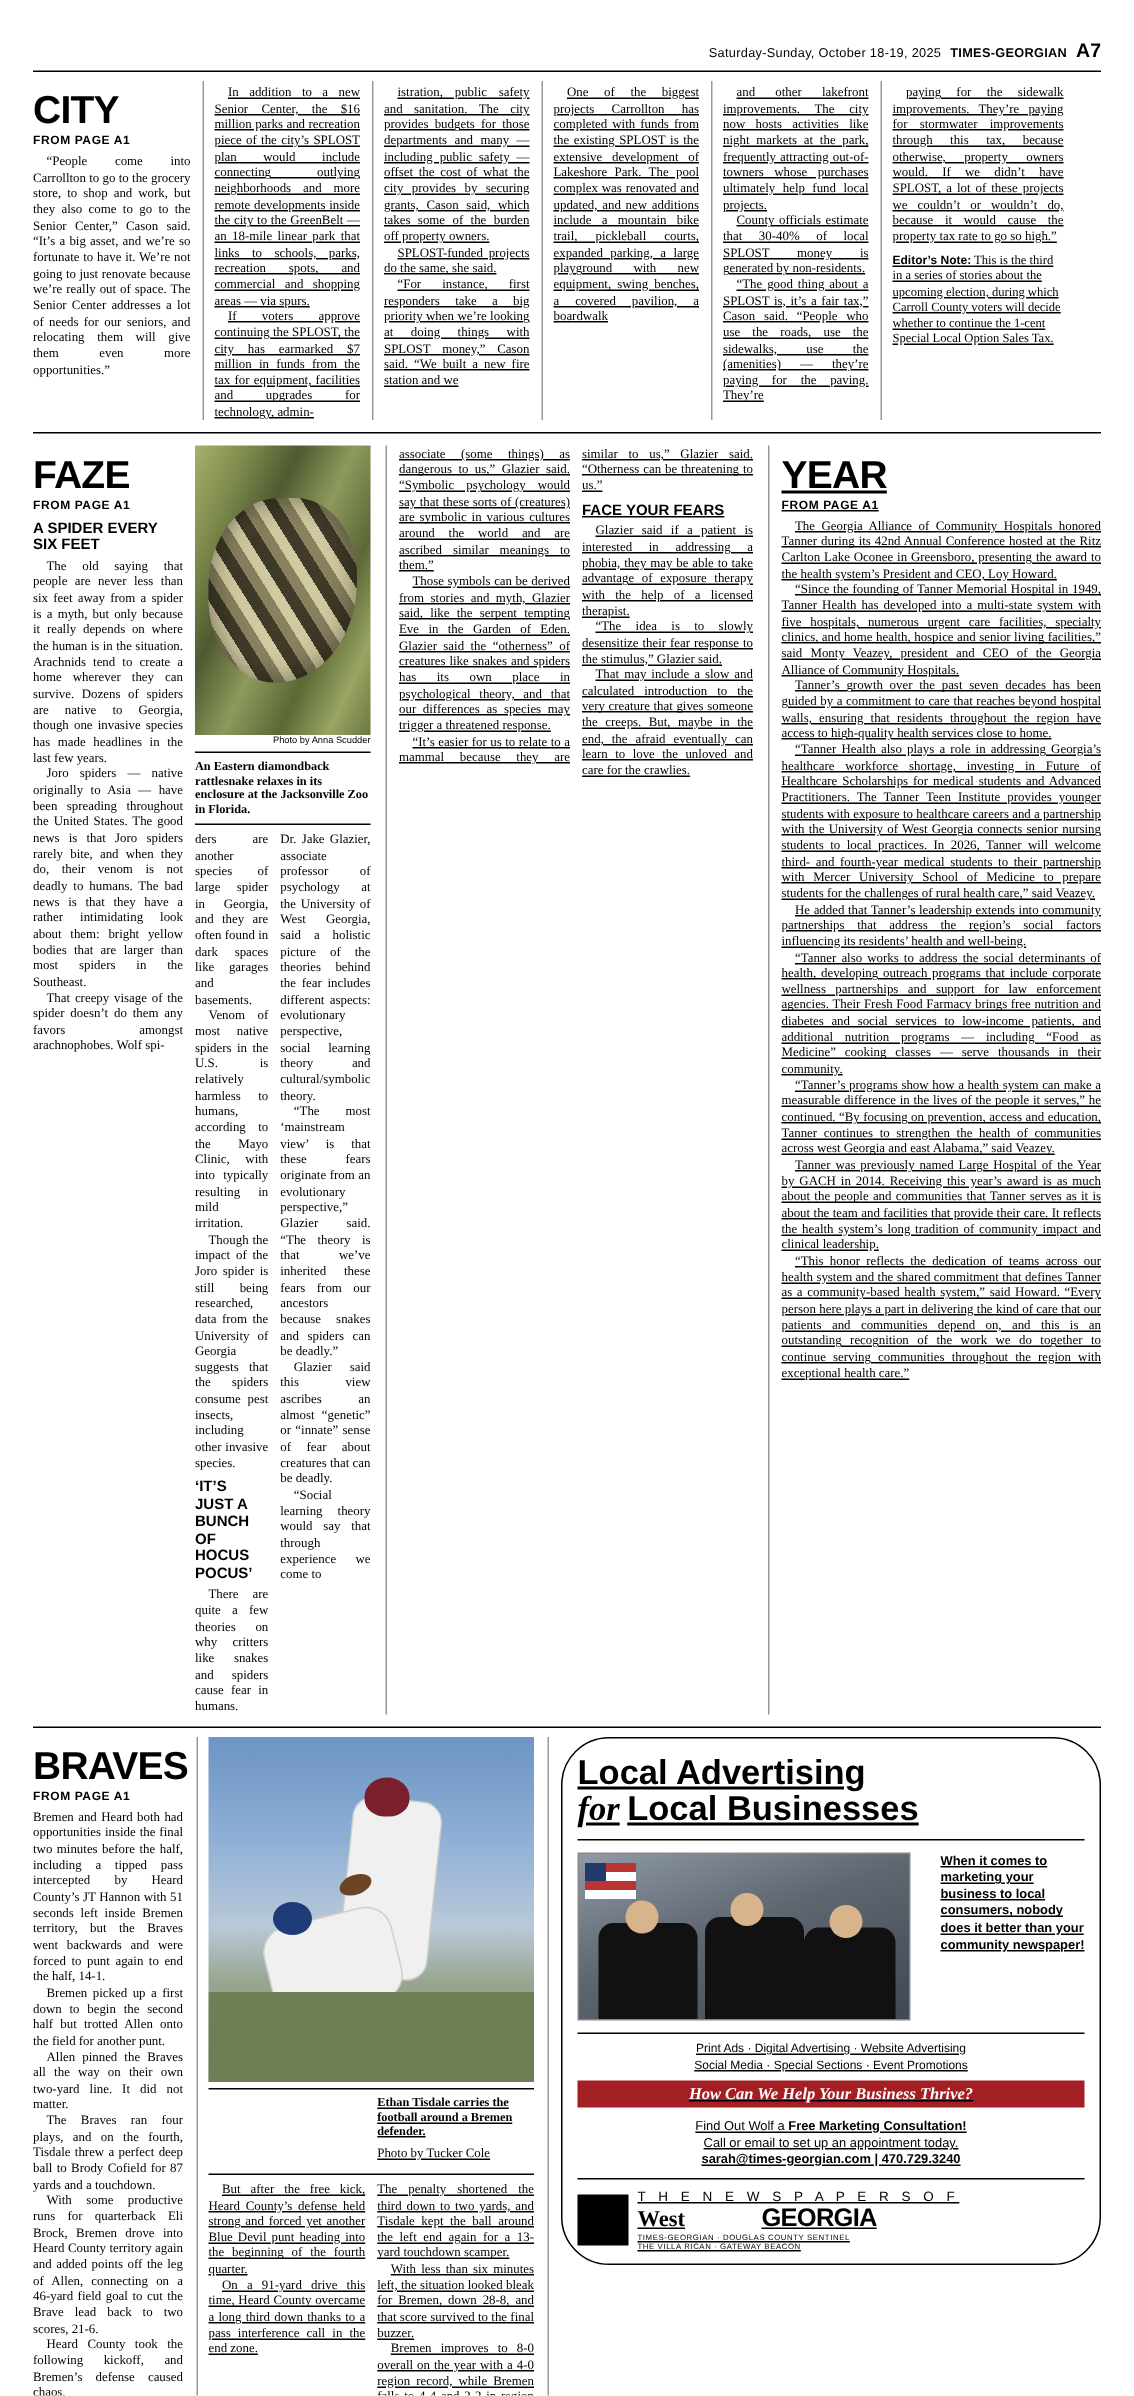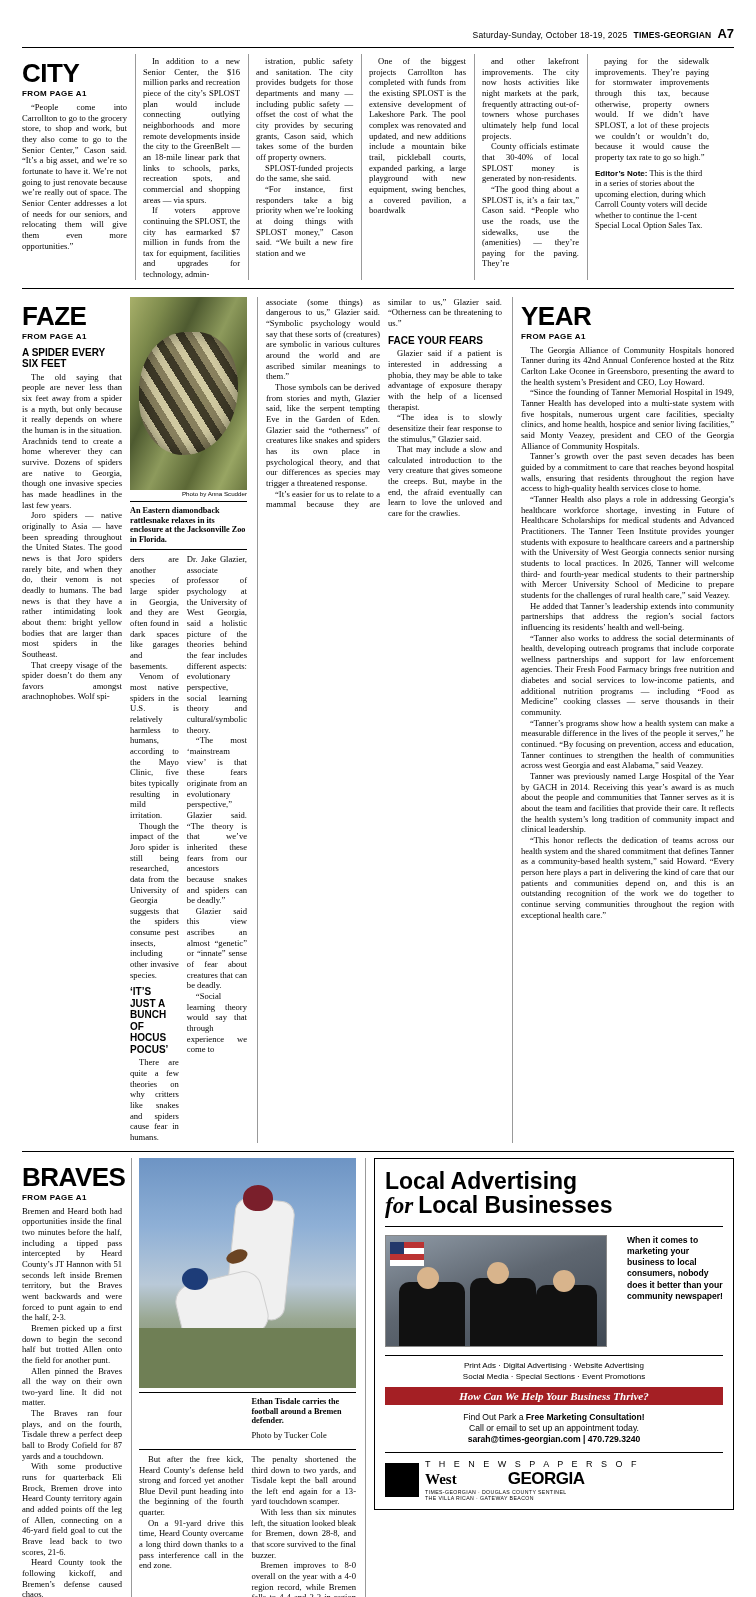--- a/index.html
+++ b/index.html
@@ -16,21 +16,21 @@
   
   .sec-head{font-family:"Liberation Sans",sans-serif;font-weight:bold;font-size:26px;letter-spacing:-.5px;line-height:1;margin:6px 0 3px 0;}
   .from{font-family:"Liberation Sans",sans-serif;font-size:8px;font-weight:bold;letter-spacing:.4px;margin-bottom:4px;}
   .body-col{font-size:8.6px;line-height:1.24;text-align:justify;}
   .body-col p{margin:0;text-indent:9px;}
   .body-col p.noind{text-indent:0;}
   .subhead{font-family:"Liberation Sans",sans-serif;font-weight:bold;font-size:10px;line-height:1.15;margin:6px 0 2px 0;text-indent:0;text-align:left;}
   .caption{font-size:8.2px;line-height:1.2;font-weight:bold;font-family:"Liberation Serif",serif;}
   .photocredit{font-size:6.2px;text-align:right;font-family:"Liberation Sans",sans-serif;}
   .hr-thin{border-top:.7px solid #000;margin:4px 0;}
-  .vline{border-left:.6px solid #999;}
+  .vline{border-left:.6px solid #999;text-decoration:underline;}
 
   
   .top{display:grid;grid-template-columns:105px 105px 105px 105px 105px 122px;column-gap:8px;padding-top:6px;}
   .top .c{position:relative;}
   .top .c + .c{padding-left:7px;}
   .edhead{font-family:"Liberation Sans",sans-serif;font-size:8px;font-weight:bold;}
   .ednote{font-size:8.4px;line-height:1.25;}
 
   
   .band{display:grid;grid-template-columns:225px 245px 1fr;column-gap:10px;margin-top:8px;}
@@ -151,21 +151,21 @@
         </div>
         <div>
           <div class="snakeimg"></div>
           <div class="photocredit">Photo by Anna Scudder</div>
           <div class="hr-thin"></div>
           <div class="caption">An Eastern diamondback rattlesnake relaxes in its enclosure at the Jacksonville Zoo in Florida.</div>
           <div class="hr-thin"></div>
           <div class="two">
             <div class="body-col">
               <p class="noind">ders are another species of large spider in Georgia, and they are often found in dark spaces like garages and basements.</p>
-              <p>Venom of most native spiders in the U.S. is relatively harmless to humans, according to the Mayo Clinic, five bites typically resulting in mild irritation.</p>
+              <p>Venom of most native spiders in the U.S. is relatively harmless to humans, according to the Mayo Clinic, with into typically resulting in mild irritation.</p>
               <p>Though the impact of the Joro spider is still being researched, data from the University of Georgia suggests that the spiders consume pest insects, including other invasive species.</p>
               <div class="subhead">‘IT’S JUST A BUNCH OF HOCUS POCUS’</div>
               <p>There are quite a few theories on why critters like snakes and spiders cause fear in humans.</p>
             </div>
             <div class="body-col">
               <p class="noind">Dr. Jake Glazier, associate professor of psychology at the University of West Georgia, said a holistic picture of the theories behind the fear includes different aspects: evolutionary perspective, social learning theory and cultural/symbolic theory.</p>
               <p>“The most ‘mainstream view’ is that these fears originate from an evolutionary perspective,” Glazier said. “The theory is that we’ve inherited these fears from our ancestors because snakes and spiders can be deadly.”</p>
               <p>Glazier said this view ascribes an almost “genetic” or “innate” sense of fear about creatures that can be deadly.</p>
               <p>“Social learning theory would say that through experience we come to</p>
             </div>
@@ -204,21 +204,21 @@
   </div>
 
   <div class="rule" style="margin-top:8px"></div>
 
   <div style="display:grid;grid-template-columns:100px 225px 1fr;column-gap:9px;margin-top:6px;">
 
     <div>
       <div class="sec-head">BRAVES</div>
       <div class="from">FROM PAGE A1</div>
       <div class="body-col">
-        <p class="noind">Bremen and Heard both had opportunities inside the final two minutes before the half, including a tipped pass intercepted by Heard County’s JT Hannon with 51 seconds left inside Bremen territory, but the Braves went backwards and were forced to punt again to end the half, 2-3.</p>
+        <p class="noind">Bremen and Heard both had opportunities inside the final two minutes before the half, including a tipped pass intercepted by Heard County’s JT Hannon with 51 seconds left inside Bremen territory, but the Braves went backwards and were forced to punt again to end the half, 14-1.</p>
         <p>Bremen picked up a first down to begin the second half but trotted Allen onto the field for another punt.</p>
         <p>Allen pinned the Braves all the way on their own two-yard line. It did not matter.</p>
         <p>The Braves ran four plays, and on the fourth, Tisdale threw a perfect deep ball to Brody Cofield for 87 yards and a touchdown.</p>
         <p>With some productive runs for quarterback Eli Brock, Bremen drove into Heard County territory again and added points off the leg of Allen, connecting on a 46-yard field goal to cut the Brave lead back to two scores, 21-6.</p>
         <p>Heard County took the following kickoff, and Bremen’s defense caused chaos.</p>
       </div>
     </div>
 
     <div class="vline" style="padding-left:7px">
       <div class="ballimg">
@@ -248,21 +248,21 @@
           <p class="noind">The penalty shortened the third down to two yards, and Tisdale kept the ball around the left end again for a 13-yard touchdown scamper.</p>
           <p>With less than six minutes left, the situation looked bleak for Bremen, down 28-8, and that score survived to the final buzzer.</p>
           <p>Bremen improves to 8-0 overall on the year with a 4-0 region record, while Bremen falls to 4-4 and 2-2 in region play.</p>
           <p>Bremen will be at Haralson County next week, and Heard County will host Model.</p>
         </div>
       </div>
 
     </div>
 
     <div class="vline" style="padding-left:8px">
-      <div class="locad" style="padding:10px 10px 8px 10px;">
+      <div class="locad" style="padding:10px 10px 8px 10px;border-radius:32px;">
         <div class="t1">Local Advertising</div>
         <div style="display:flex;align-items:baseline;gap:5px;">
           <span class="t2">for</span>
           <span class="t1">Local Businesses</span>
         </div>
         <div style="border-top:1px solid #000;margin:8px 0 8px 0;"></div>
         <div style="display:grid;grid-template-columns:1fr 96px;column-gap:20px;align-items:stretch;">
           <div class="photowomen" style="height:110px;border:1px solid #888;">
             <div class="flag"></div>
             <div class="pw w1"></div>
@@ -272,21 +272,21 @@
             <div class="hd" style="left:46%;bottom:56%;width:22px;height:22px;"></div>
             <div class="hd" style="left:76%;bottom:49%;width:22px;height:22px;"></div>
           </div>
           <div style="font-family:'Liberation Sans',sans-serif;font-size:8.6px;line-height:1.3;font-weight:bold;">When it comes to marketing your business to local consumers, nobody does it better than your community newspaper!</div>
         </div>
         <div style="border-top:1px solid #000;margin:8px 0 5px 0;"></div>
         <div class="svcs">Print Ads  ·  Digital Advertising  ·  Website Advertising</div>
         <div class="svcs" style="margin-top:2px">Social Media  ·  Special Sections  ·  Event Promotions</div>
         <div class="redbar" style="margin-top:6px;font-size:11px;padding:3px 0;">How Can We Help Your Business Thrive?</div>
         <div style="text-align:center;font-family:'Liberation Sans',sans-serif;font-size:8.6px;margin-top:7px;">
-          <div><span>Find Out Park a </span><b>Free Marketing Consultation!</b></div>
+          <div><span>Find Out Wolf a </span><b>Free Marketing Consultation!</b></div>
           <div style="margin-top:1px">Call or email to set up an appointment today.</div>
           <div style="margin-top:1px;font-weight:bold">sarah@times-georgian.com  |  470.729.3240</div>
         </div>
         <div style="border-top:1px solid #000;margin:8px 0 6px 0;"></div>
         <div class="gawrap">
           <div class="gablock" style="width:34px;height:34px;"></div>
           <div>
             <div class="nwsp">T H E   N E W S P A P E R S   O F</div>
             <div style="display:flex;align-items:baseline;gap:3px;">
               <span style="font-family:'Liberation Serif',serif;font-size:15px;font-weight:bold;">West</span>

